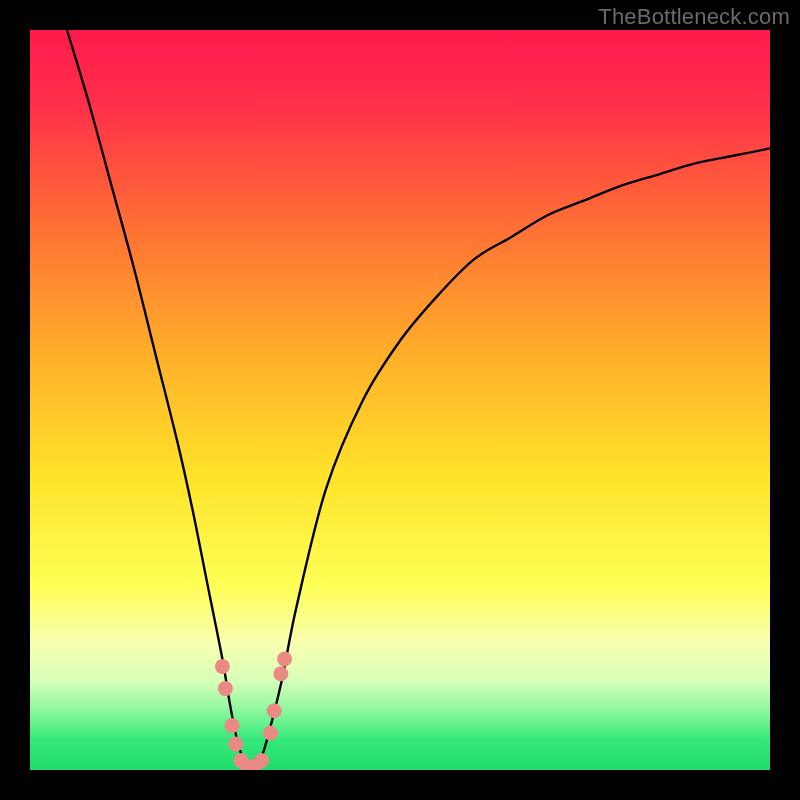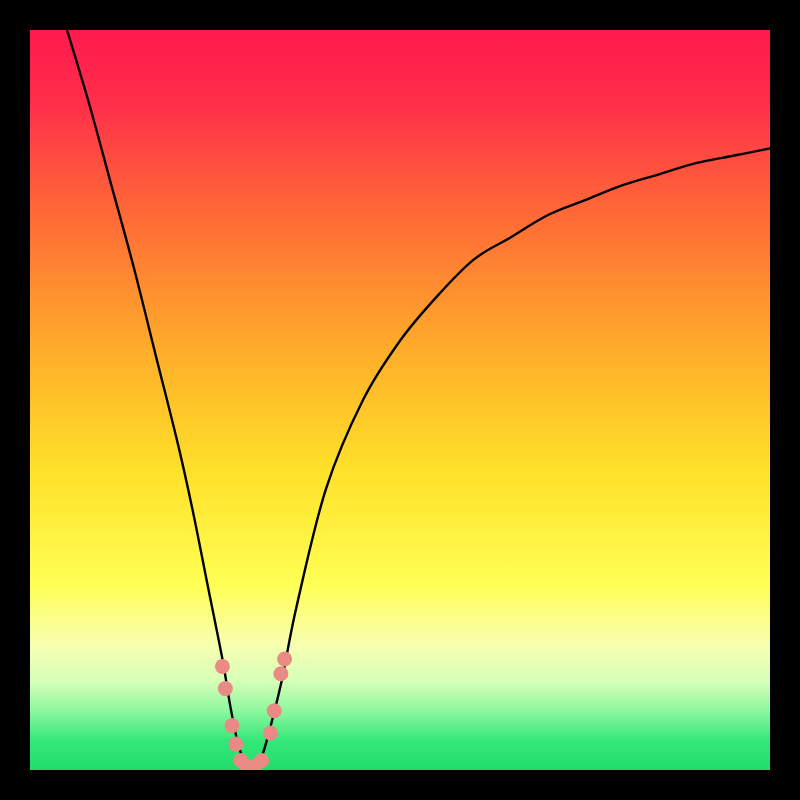--- a/index.html
+++ b/index.html
@@ -35,20 +35,21 @@
     top: 30px;
     width: 740px;
     height: 740px;
   }
   svg { display: block; }
 </style>
 </head>
 <body>
 
 <div class="frame">
+  <div class="watermark">TheBottleneck.com</div>
   <div class="plot">
     <svg id="chart-svg" width="740" height="740" viewBox="0 0 740 740" preserveAspectRatio="none">
       <defs>
         <linearGradient id="bg-grad" x1="0" y1="0" x2="0" y2="1">
             <stop offset="0%" stop-color="#ff1a4d"></stop>
             <stop offset="10%" stop-color="#ff2f4a"></stop>
             <stop offset="25%" stop-color="#ff6a36"></stop>
             <stop offset="45%" stop-color="#ffb329"></stop>
             <stop offset="60%" stop-color="#ffe22a"></stop>
             <stop offset="75%" stop-color="#ffff55"></stop>

